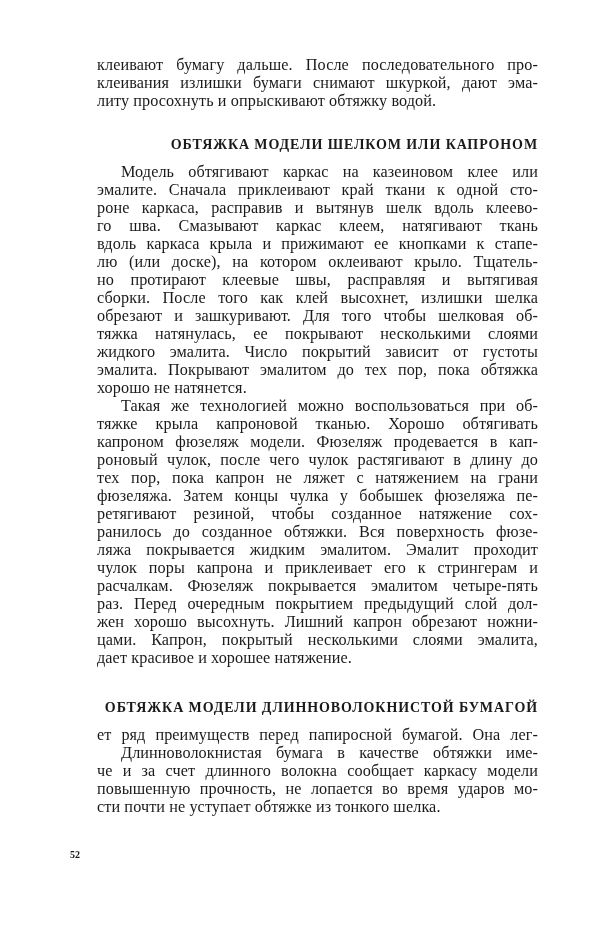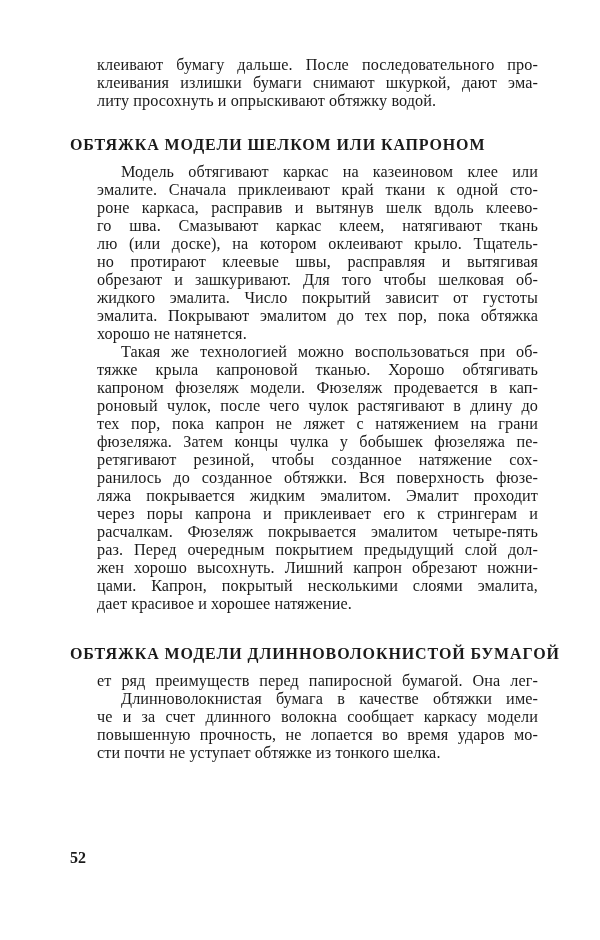--- a/index.html
+++ b/index.html
@@ -25,37 +25,37 @@
       text-align: justify;
       text-align-last: justify;
       letter-spacing: 0.1px;
       margin-left: 27px;
     }
     .line.last { text-align-last: left; }
     .line.indent { text-indent: 24px; }
     .heading {
       font-family: "Liberation Serif", "DejaVu Serif", serif;
       font-weight: bold;
-      font-size: 16px;
+      font-size: 14px;
       letter-spacing: 0.9px;
-      text-align: left;
+      text-align: right;
       line-height: 18px;
       height: 18px;
       white-space: nowrap;
     }
     .gap-a { height: 26px; }
     .gap-b { height: 9px; }
     .gap-c { height: 32px; }
     .pagenum {
       position: absolute;
       left: 70px;
       top: 849px;
       font-family: "Liberation Serif", "DejaVu Serif", serif;
       font-weight: bold;
-      font-size: 16px;
+      font-size: 10px;
     }
   </style>
 </head>
 <body>
 
 <div class="page">
 
   <div>
     <div class="line">клеивают бумагу дальше. После последовательного про-</div>
     <div class="line">клеивания излишки бумаги снимают шкуркой, дают эма-</div>
@@ -66,39 +66,42 @@
 
   <div class="heading">ОБТЯЖКА МОДЕЛИ ШЕЛКОМ ИЛИ КАПРОНОМ</div>
 
   <div class="gap-b"></div>
 
   <div>
     <div class="line indent">Модель обтягивают каркас на казеиновом клее или</div>
     <div class="line">эмалите. Сначала приклеивают край ткани к одной сто-</div>
     <div class="line">роне каркаса, расправив и вытянув шелк вдоль клеево-</div>
     <div class="line">го шва. Смазывают каркас клеем, натягивают ткань</div>
+    <div class="line">вдоль каркаса крыла и прижимают ее кнопками к стапе-</div>
     <div class="line">лю (или доске), на котором оклеивают крыло. Тщатель-</div>
     <div class="line">но протирают клеевые швы, расправляя и вытягивая</div>
+    <div class="line">сборки. После того как клей высохнет, излишки шелка</div>
     <div class="line">обрезают и зашкуривают. Для того чтобы шелковая об-</div>
+    <div class="line">тяжка натянулась, ее покрывают несколькими слоями</div>
     <div class="line">жидкого эмалита. Число покрытий зависит от густоты</div>
     <div class="line">эмалита. Покрывают эмалитом до тех пор, пока обтяжка</div>
     <div class="line last">хорошо не натянется.</div>
   </div>
 
   <div>
     <div class="line indent">Такая же технологией можно воспользоваться при об-</div>
     <div class="line">тяжке крыла капроновой тканью. Хорошо обтягивать</div>
     <div class="line">капроном фюзеляж модели. Фюзеляж продевается в кап-</div>
     <div class="line">роновый чулок, после чего чулок растягивают в длину до</div>
     <div class="line">тех пор, пока капрон не ляжет с натяжением на грани</div>
     <div class="line">фюзеляжа. Затем концы чулка у бобышек фюзеляжа пе-</div>
     <div class="line">ретягивают резиной, чтобы созданное натяжение сох-</div>
     <div class="line">ранилось до созданное обтяжки. Вся поверхность фюзе-</div>
     <div class="line">ляжа покрывается жидким эмалитом. Эмалит проходит</div>
-    <div class="line">через поры капрона и приклеивает его к стрингерам и</div>
+    <div class="line">чулок поры капрона и приклеивает его к стрингерам и</div>
     <div class="line">расчалкам. Фюзеляж покрывается эмалитом четыре-пять</div>
     <div class="line">раз. Перед очередным покрытием предыдущий слой дол-</div>
     <div class="line">жен хорошо высохнуть. Лишний капрон обрезают ножни-</div>
     <div class="line">цами. Капрон, покрытый несколькими слоями эмалита,</div>
     <div class="line last">дает красивое и хорошее натяжение.</div>
   </div>
 
   <div class="gap-c"></div>
 
   <div class="heading">ОБТЯЖКА МОДЕЛИ ДЛИННОВОЛОКНИСТОЙ БУМАГОЙ</div>

